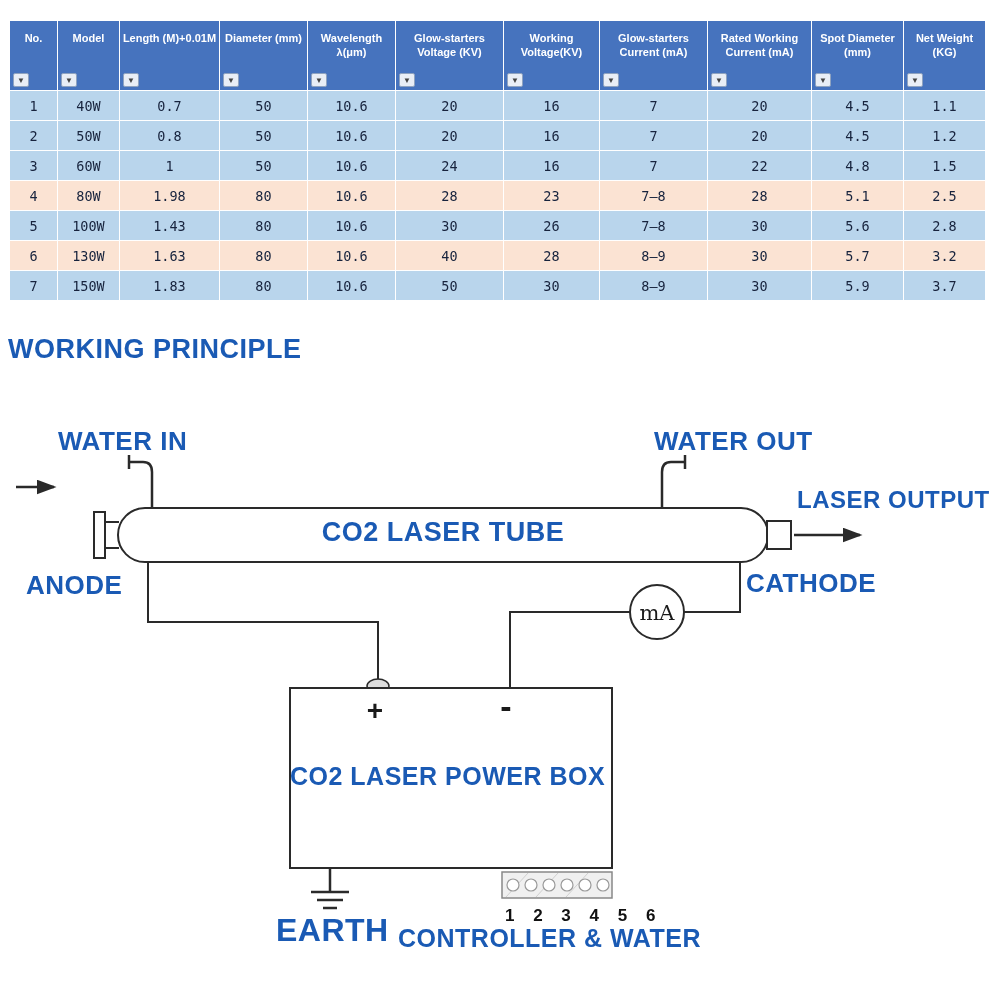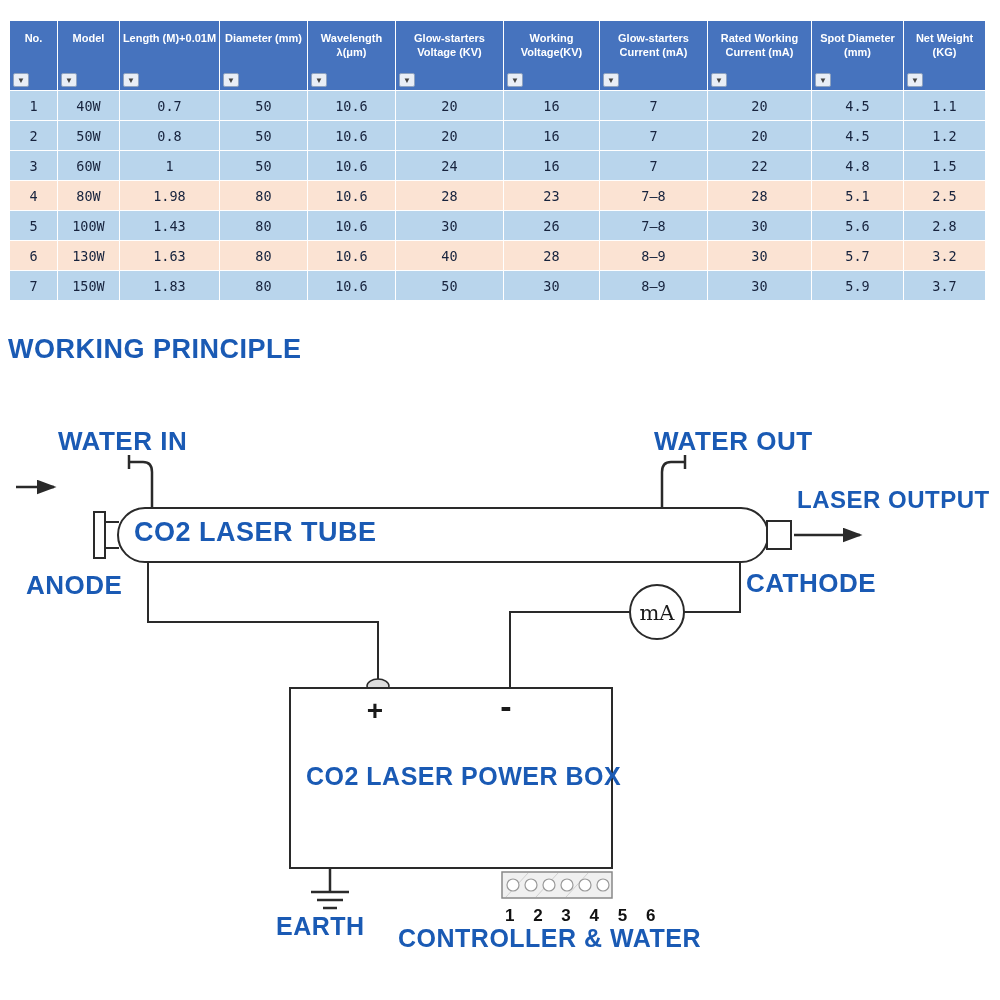--- a/index.html
+++ b/index.html
@@ -33,21 +33,21 @@
     font-size:27px; font-weight:bold; color:var(--accent,#1a5ab4); letter-spacing:.5px;
   }
 
   
   #diagram { position:absolute; left:0; top:400px; width:1000px; height:600px; }
   #diagram svg { position:absolute; left:0; top:0; }
   .dlabel {
     position:absolute; font-weight:bold; color:var(--accent,#1a5ab4);
     font-size:25px; letter-spacing:.5px; white-space:nowrap;
   }
-  .dlabel.center { text-align:left;margin-left:16px; }
+  .dlabel.center { text-align:center; }
 </style>
 </head>
 <body>
 
 <div id="page">
 
   <div class="table-wrap">
     <table class="spec">
       <colgroup id="cols">
           <col style="width: 48px;">
@@ -263,17 +263,17 @@
       <text x="505" y="521" font-size="17" font-weight="bold" letter-spacing="7" fill="#111111">1 2 3 4 5 6</text>
     </svg>
 
     <div class="dlabel" style="left:654px; top:26px; font-size:26px;">WATER OUT</div>
     <div class="dlabel" style="left:58px; top:26px; font-size:26px;">WATER IN</div>
     <div class="dlabel" style="left:797px; top:86px; font-size:24px;">LASER OUTPUT</div>
     <div class="dlabel center" style="left:118px; top:117px; width:650px; font-size:27px;">CO2 LASER TUBE</div>
     <div class="dlabel" style="left:26px; top:170px; font-size:26px;">ANODE</div>
     <div class="dlabel" style="left:746px; top:168px; font-size:26px;">CATHODE</div>
     <div class="dlabel center" style="left:290px; top:362px; width:300px; font-size:25px;">CO2 LASER POWER BOX</div>
-    <div class="dlabel" style="left:276px; top:512px; font-size:25px;text-align:right;">EARTH</div>
+    <div class="dlabel" style="left:276px; top:512px; font-size:32px;text-align:right;">EARTH</div>
     <div class="dlabel" style="left:398px; top:524px; font-size:25px;">CONTROLLER &amp; WATER</div>
   </div>
 
 </div>
 
 </body></html>

